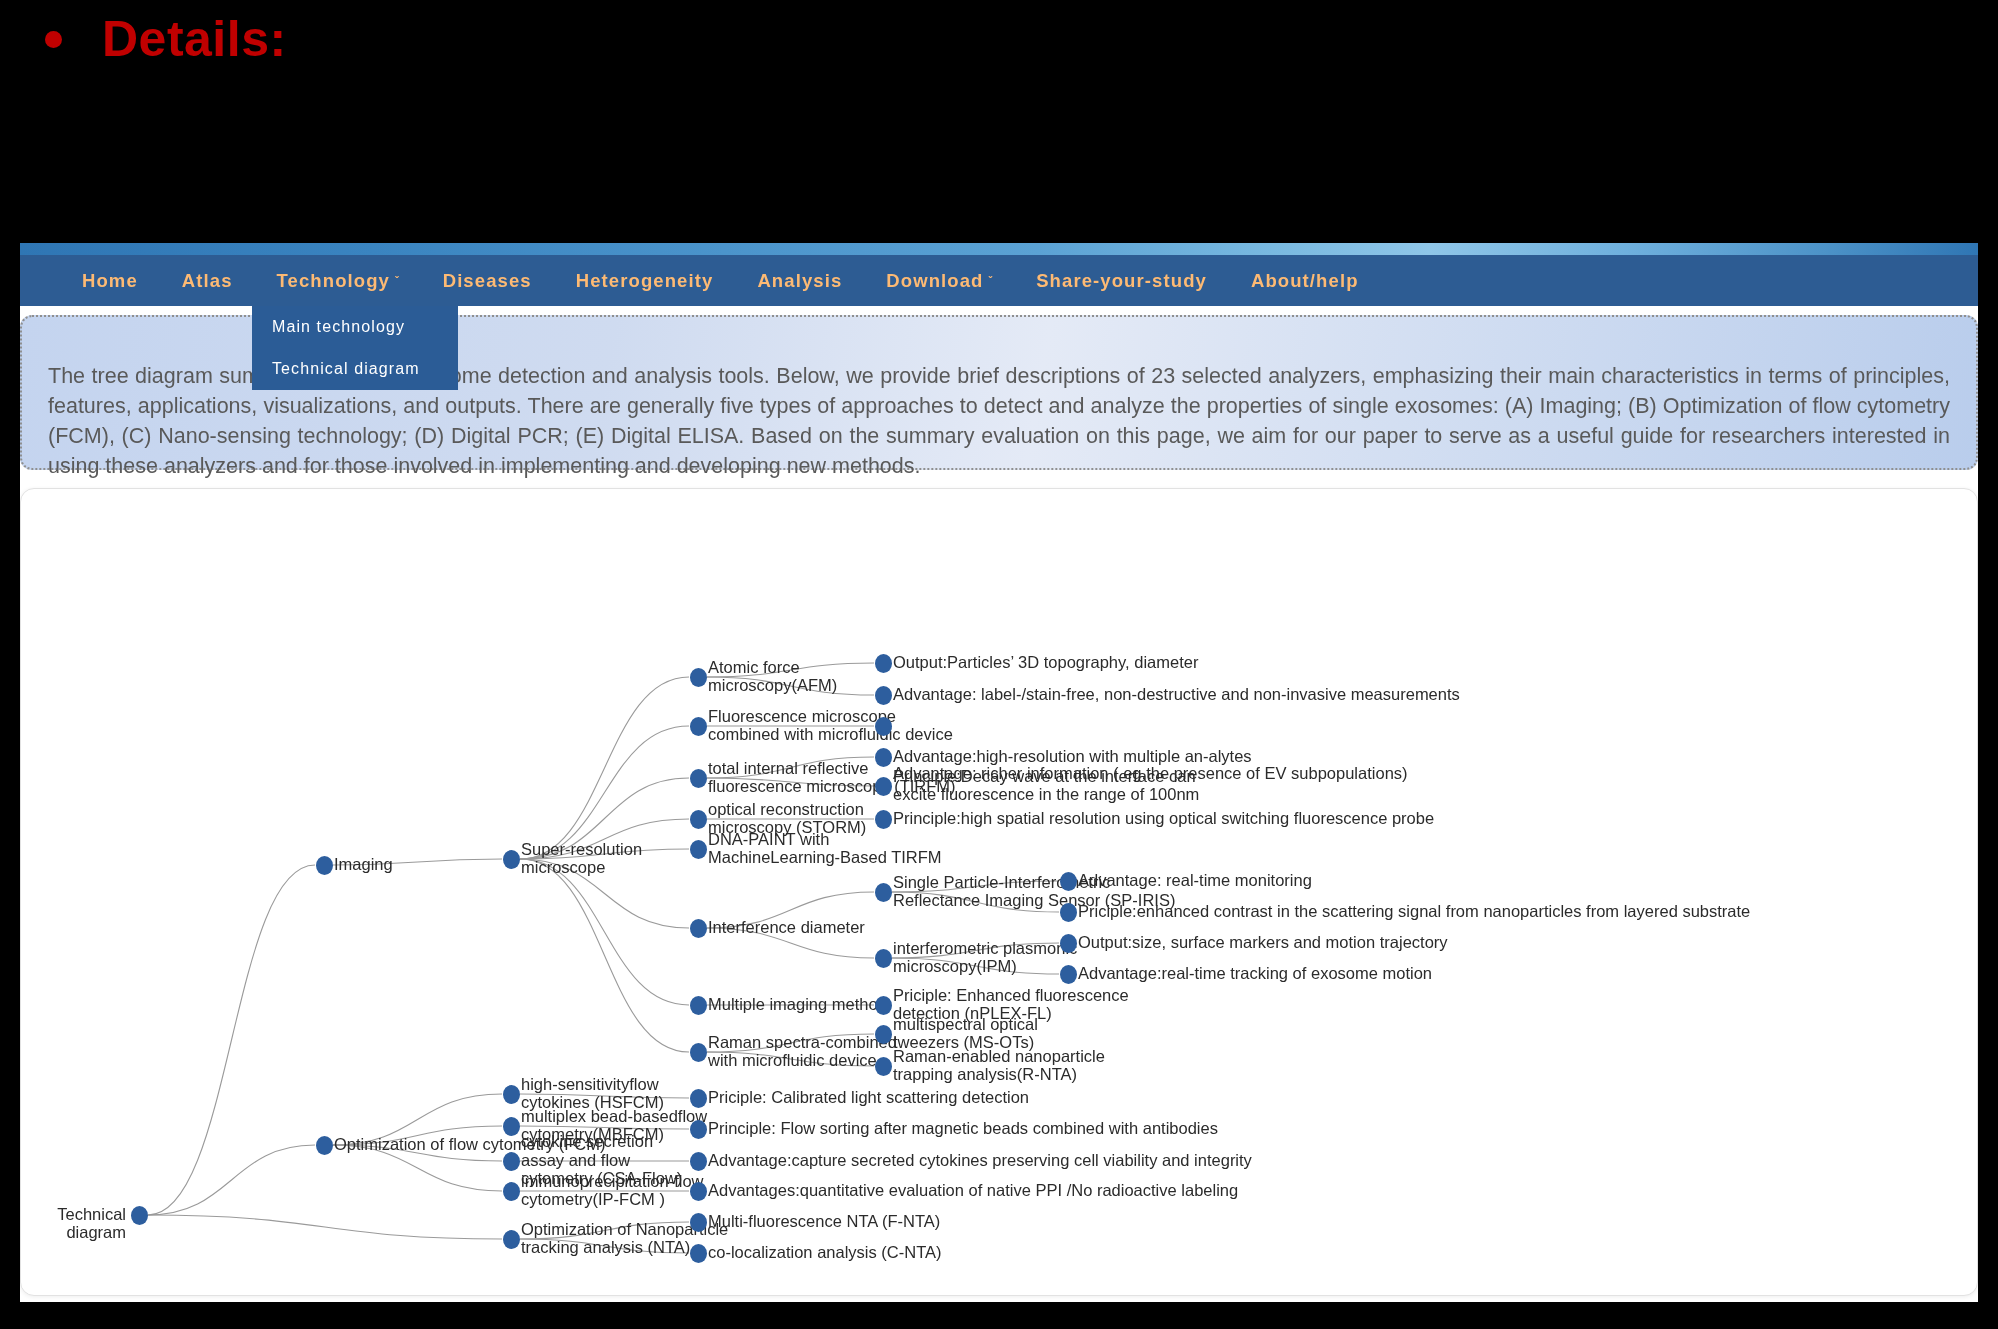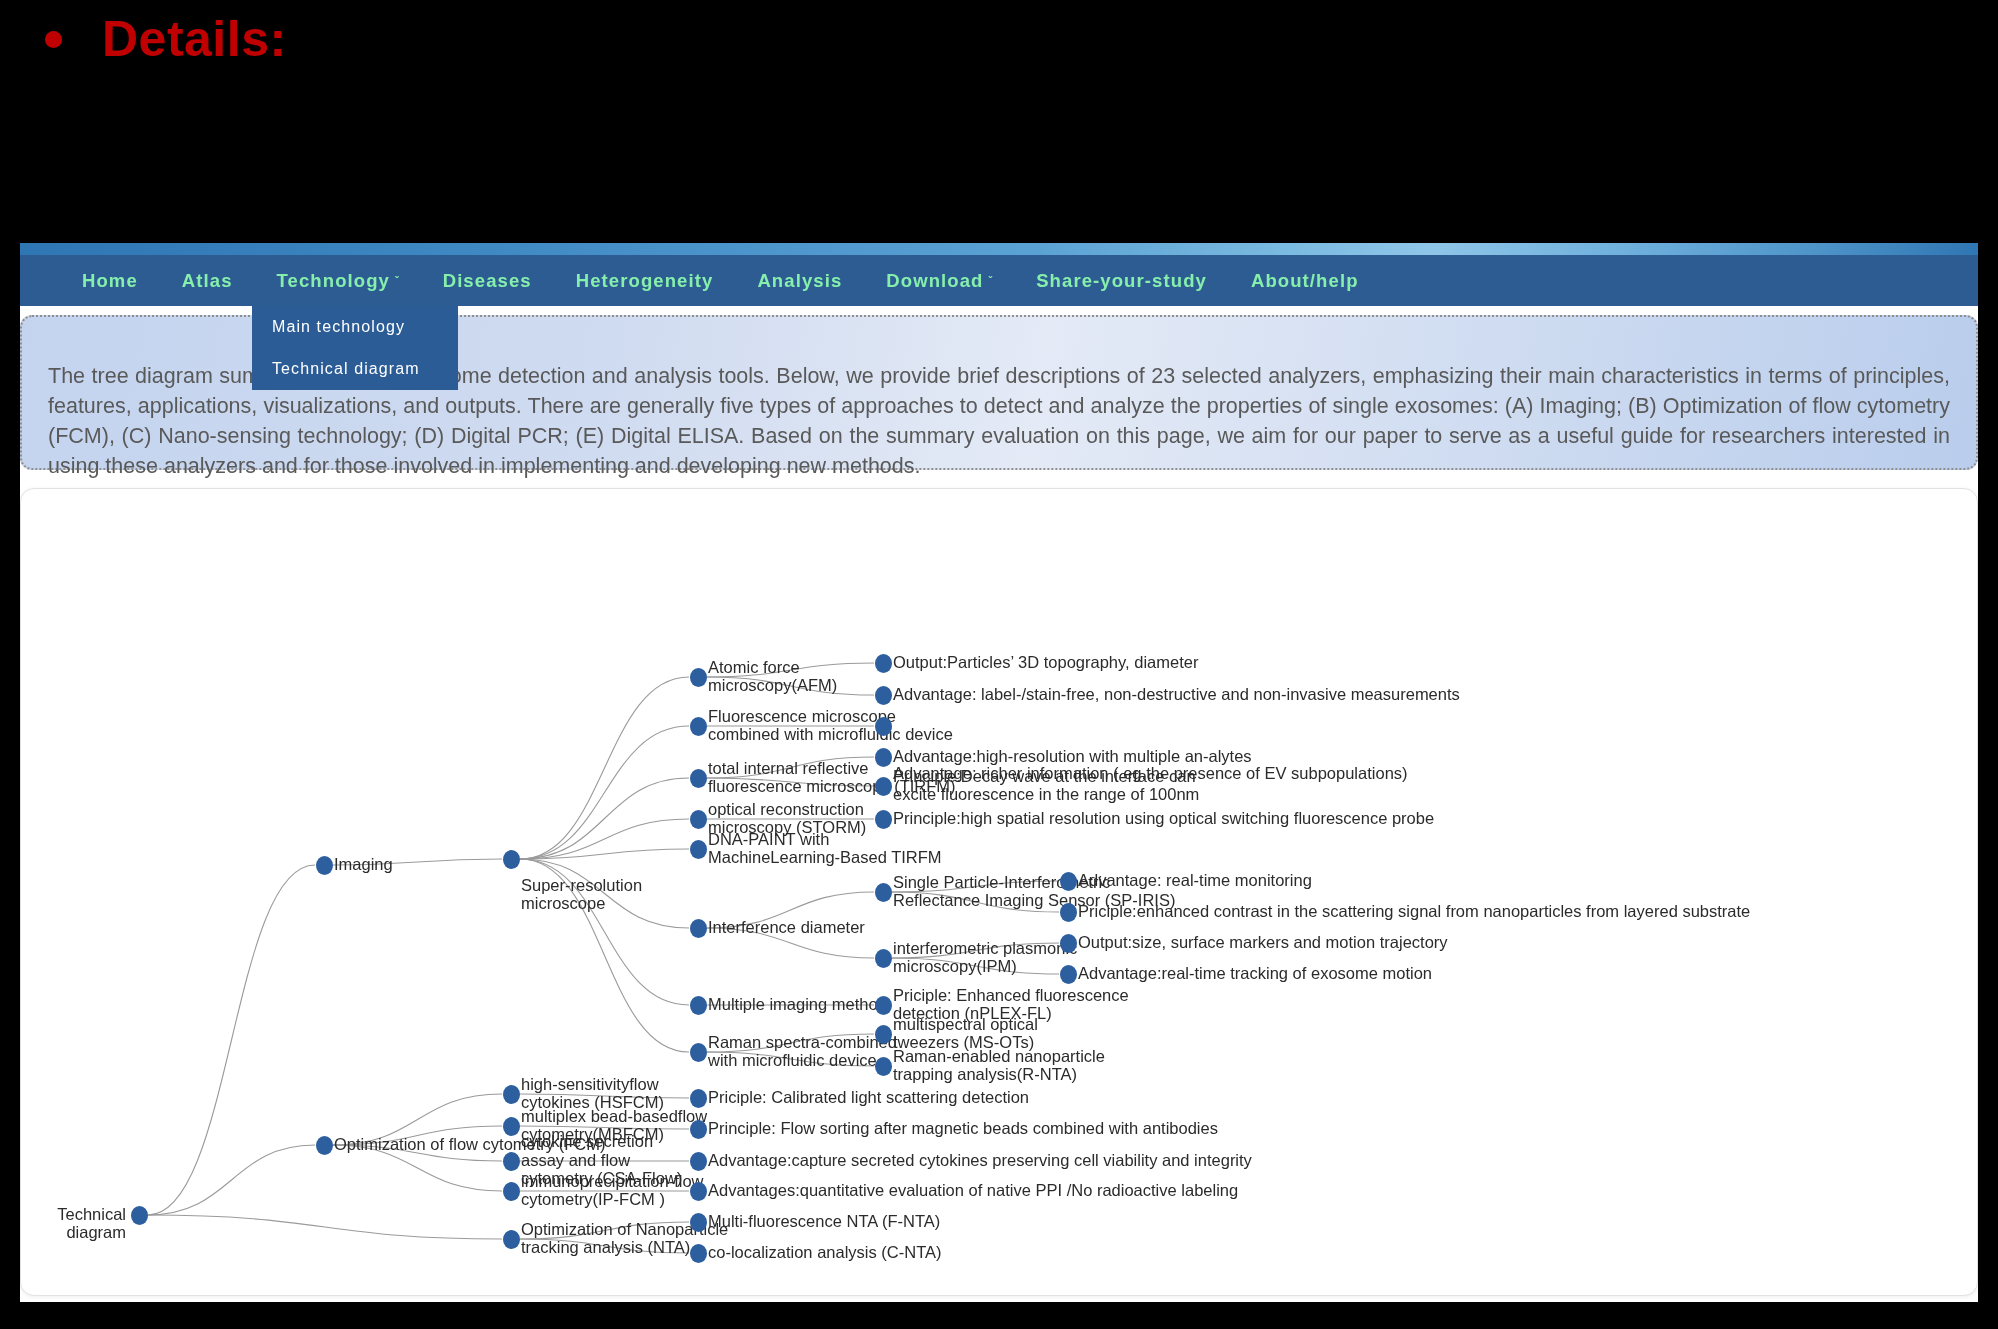--- a/index.html
+++ b/index.html
@@ -69,21 +69,21 @@
   }
   #nav-items {
     position: absolute;
     left: 40px; top: 0;
     height: 51px;
     display: flex;
     align-items: center;
     gap: 0px;
   }
   .nav-item {
-    color: #86efac;
+    color: #fdba74;
     font-size: 18.5px;
     font-weight: bold;
     letter-spacing: 1.1px;
     padding: 0 22px;
     height: 51px;
     line-height: 51px;
     white-space: nowrap;
     cursor: pointer;
     position: relative;
   }
@@ -258,21 +258,21 @@
         <path d="M 499 702 C 583.5 702, 583.5 702, 668 702" fill="none" stroke="#9a9a9a" stroke-width="1.1"></path>
         <path d="M 499 750 C 583.5 750, 583.5 733, 668 733" fill="none" stroke="#9a9a9a" stroke-width="1.1"></path>
         <path d="M 499 750 C 583.5 750, 583.5 764, 668 764" fill="none" stroke="#9a9a9a" stroke-width="1.1"></path>
       </svg>
     <div id="tree-nodes">
         <div class="tree-node-dot" style="left: 109.5px; top: 716.5px; background: rgb(45, 94, 158);"></div>
         <div class="tree-node-label" style="top: 715.75px; right: 1851px; text-align: right;">Technical diagram</div>
         <div class="tree-node-dot" style="left: 294.5px; top: 366.5px; background: rgb(45, 94, 158);"></div>
         <div class="tree-node-label" style="top: 365.75px; left: 313px;">Imaging</div>
         <div class="tree-node-dot" style="left: 481.5px; top: 360.5px; background: rgb(45, 94, 158);"></div>
-        <div class="tree-node-label" style="top: 350.5px; left: 500px; margin-top: 36px;">Super-resolution
+        <div class="tree-node-label" style="top: 350.5px; left: 500px;">Super-resolution
 microscope</div>
         <div class="tree-node-dot" style="left: 668.5px; top: 178.5px; background: rgb(45, 94, 158);"></div>
         <div class="tree-node-label" style="top: 168.5px; left: 687px;">Atomic force
 microscopy(AFM)</div>
         <div class="tree-node-dot" style="left: 853.5px; top: 164.5px; background: rgb(45, 94, 158);"></div>
         <div class="tree-node-label" style="top: 163.75px; left: 872px;">Output:Particles’ 3D topography, diameter</div>
         <div class="tree-node-dot" style="left: 853.5px; top: 196.5px; background: rgb(45, 94, 158);"></div>
         <div class="tree-node-label" style="top: 195.75px; left: 872px;">Advantage: label-/stain-free, non-destructive and non-invasive measurements</div>
         <div class="tree-node-dot" style="left: 668.5px; top: 227.5px; background: rgb(45, 94, 158);"></div>
         <div class="tree-node-label" style="top: 217.5px; left: 687px;">Fluorescence microscope

